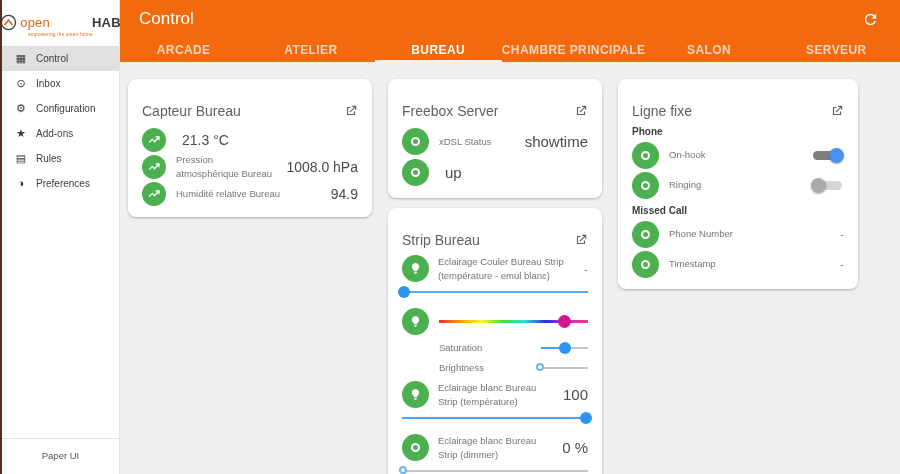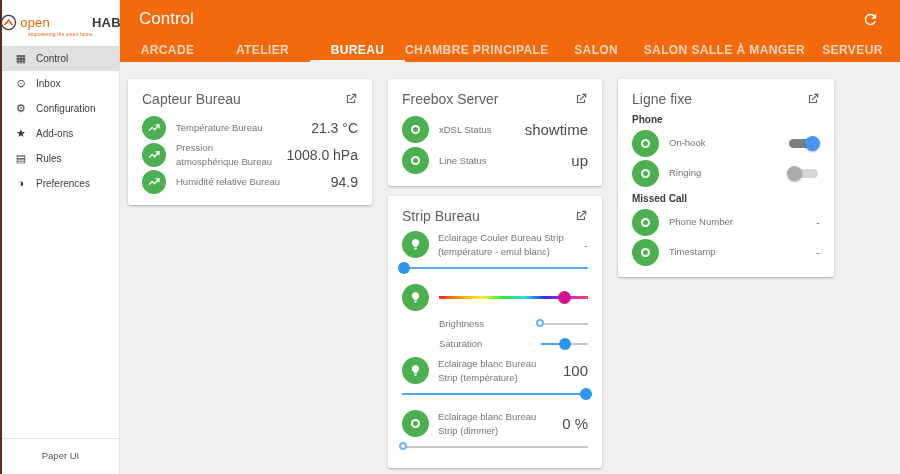--- a/index.html
+++ b/index.html
@@ -38,23 +38,23 @@
   .tab { flex:1; display:flex; align-items:center; justify-content:center;
     font-size:12px; font-weight:bold; letter-spacing:.4px;
     color:rgba(255,255,255,.72); position:relative; cursor:pointer; white-space:nowrap; }
   .tab.active { color:#fff;text-align:right; }
   .tab.active::after { content:""; position:absolute; left:0; right:0; bottom:0;
     height:2px; background:#f3f3f3; }
 
   .content { flex:1; display:flex; align-items:flex-start; gap:16px;
     padding:17px 10px 16px 8px; overflow:hidden; }
   .col { display:flex; flex-direction:column; gap:10px; flex:none; }
-  .col-1 { width:244px; } .col-2 { width:214px; } .col-3 { width:216px; }
-
-  .card { background:#fff; border-radius:2px; padding:12px 14px 10px;
+  .col-1 { width:244px; } .col-2 { width:214px; } .col-3 { width:240px; }
+
+  .card { background:#fff; border-radius:8px; padding:24px 14px 10px;
     box-shadow:0 1px 3px rgba(0,0,0,.2), 0 1px 1px rgba(0,0,0,.08); }
   .card-head { display:flex; align-items:center; justify-content:space-between;
     margin-bottom:7px; }
   .card-title { font-size:14px; color:#616161; }
   .launch-btn { width:14px; height:14px; cursor:pointer; flex:none; }
 
   .row { display:flex; align-items:center; min-height:27px; }
   .cicon { width:24px; height:24px; border-radius:50%; background:#4caf50;
     display:flex; align-items:center; justify-content:center; margin-right:10px; flex:none; }
   .cicon.lg { width:27px; height:27px; }
@@ -172,42 +172,40 @@
               <use href="#i-refresh"></use>
             </svg>
         </span>
       </div>
       <div class="tabs">
         <div class="tab">ARCADE</div>
         <div class="tab">ATELIER</div>
         <div class="tab active">BUREAU</div>
         <div class="tab">CHAMBRE PRINCIPALE</div>
         <div class="tab">SALON</div>
-        <div class="tab">SALON SALLE À MANGER</div>
         <div class="tab">SERVEUR</div>
       </div>
     </header>
 
     <div class="content">
 
       <div class="col col-1">
         <div class="card">
           <div class="card-head">
             <span class="card-title">Capteur Bureau</span>
             <svg class="launch-btn" viewBox="0 0 24 24">
                 <use href="#i-launch"></use>
               </svg>
           </div>
           <div class="row">
             <span class="cicon">
                 <svg width="14" height="14" viewBox="0 0 24 24">
                   <use href="#i-trend"></use>
                 </svg>
               </span>
-            <span class="rlabel">Température Bureau</span>
             <span class="rvalue">21.3 °C</span>
           </div>
           <div class="row">
             <span class="cicon">
                 <svg width="14" height="14" viewBox="0 0 24 24">
                   <use href="#i-trend"></use>
                 </svg>
               </span>
             <span class="rlabel">Pression atmosphérique Bureau</span>
             <span class="rvalue">1008.0 hPa</span>
@@ -236,21 +234,20 @@
             <span class="cicon lg">
                 <span class="ring"></span>
               </span>
             <span class="rlabel">xDSL Status</span>
             <span class="rvalue big">showtime</span>
           </div>
           <div class="row" style="min-height:31px">
             <span class="cicon lg">
                 <span class="ring"></span>
               </span>
-            <span class="rlabel">Line Status</span>
             <span class="rvalue big">up</span>
           </div>
         </div>
 
         <div class="card">
           <div class="card-head">
             <span class="card-title">Strip Bureau</span>
             <svg class="launch-btn" viewBox="0 0 24 24">
                 <use href="#i-launch"></use>
               </svg>
@@ -272,44 +269,44 @@
 
           <div class="srow2">
             <span class="sicon-col">
                 <span class="cicon lg">
                   <svg width="15" height="15" viewBox="0 0 24 24">
                     <use href="#i-bulb"></use>
                   </svg>
                 </span>
               </span>
             <div class="slider rainbow" style="--pct: 84%;">
-              <div class="track"></div>
-                <div class="thumb"></div>
-            </div>
-          </div>
-
-          <div class="srow2">
-            <span class="sicon-col"></span>
-            <span class="slabel2">Brightness</span>
-            <div class="slider hollow" style="--pct: 1%;">
               <div class="track"></div>
                 <div class="thumb"></div>
             </div>
           </div>
 
           <div class="srow2">
             <span class="sicon-col"></span>
             <span class="slabel2">Saturation</span>
             <div class="slider" style="--pct: 50%;">
               <div class="track"></div>
                 <div class="fill"></div>
                 <div class="thumb"></div>
             </div>
           </div>
 
+          <div class="srow2">
+            <span class="sicon-col"></span>
+            <span class="slabel2">Brightness</span>
+            <div class="slider hollow" style="--pct: 1%;">
+              <div class="track"></div>
+                <div class="thumb"></div>
+            </div>
+          </div>
+
           <div class="row" style="margin-top:4px">
             <span class="cicon lg" style="margin-right:9px">
                 <svg width="15" height="15" viewBox="0 0 24 24">
                   <use href="#i-bulb"></use>
                 </svg>
               </span>
             <span class="rlabel">Eclairage blanc Bureau Strip (température)</span>
             <span class="rvalue big">100</span>
           </div>
           <div class="slider full-slider" style="--pct: 99%;">

